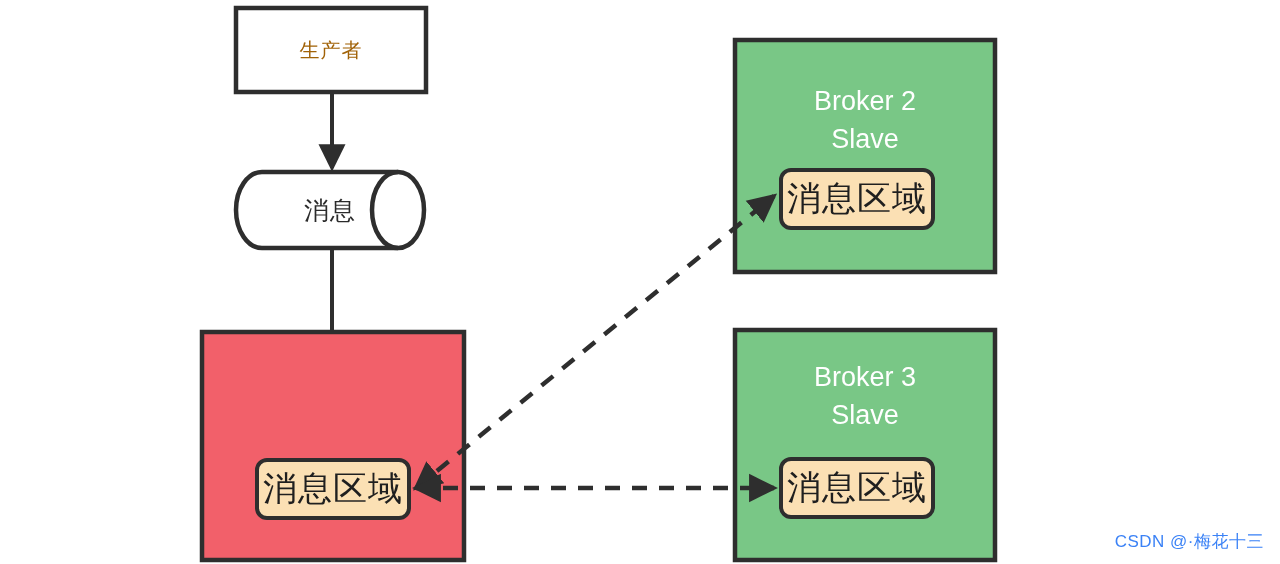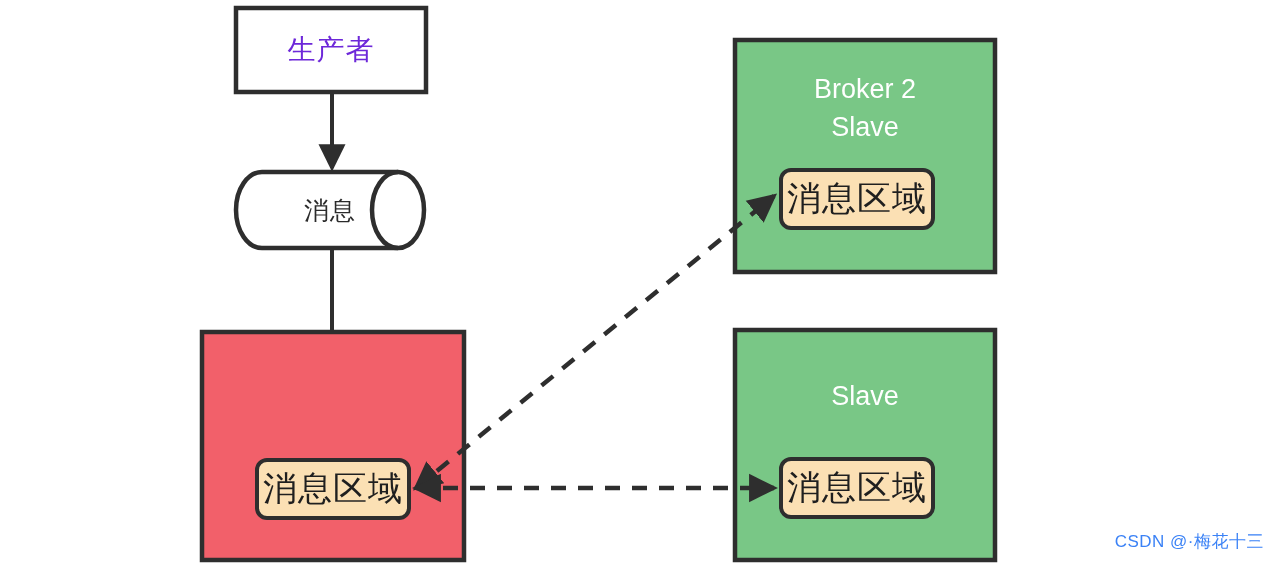--- a/index.html
+++ b/index.html
@@ -28,22 +28,22 @@
     position: absolute;
     display: flex;
     flex-direction: column;
     align-items: center;
     justify-content: center;
     text-align: center;
     pointer-events: none;
     white-space: pre;
   }
   .producer-text {
-    font-size: 28px;
-    color: #6d28d9;
+    font-size: 20px;
+    color: #a16207;
     letter-spacing: 1px;
   }
   .msg-cyl-text {
     font-size: 25px;
     color: #2b2b2b;
     letter-spacing: 1px;
   }
   .broker-title {
     font-size: 27px;
     color: #ffffff;
@@ -110,29 +110,30 @@
   </div>
 
   <div class="node-label msg-cyl-text" style="left:250px; top:172px; width:160px; height:76px;justify-content:center;">
     <span>消息</span>
   </div>
 
   <div class="node-label area-text" style="left:257px; top:460px; width:152px; height:58px;">
     <span>消息区域</span>
   </div>
 
-  <div class="node-label broker-title" style="left:735px; top:62px; width:260px; height:92px;">
+  <div class="node-label broker-title" style="left:735px; top:74px; width:260px; height:92px;">
     <span>Broker 2</span>
     <span>Slave</span>
   </div>
   <div class="node-label area-text" style="left:781px; top:170px; width:152px; height:58px;">
     <span>消息区域</span>
   </div>
 
   <div class="node-label broker-title" style="left:735px; top:350px; width:260px; height:92px;">
+    <span>Broker 3</span>
     <span>Slave</span>
   </div>
   <div class="node-label area-text" style="left:781px; top:459px; width:152px; height:58px;">
     <span>消息区域</span>
   </div>
 
   <div class="watermark">CSDN @·梅花十三</div>
 
 </div>
 

